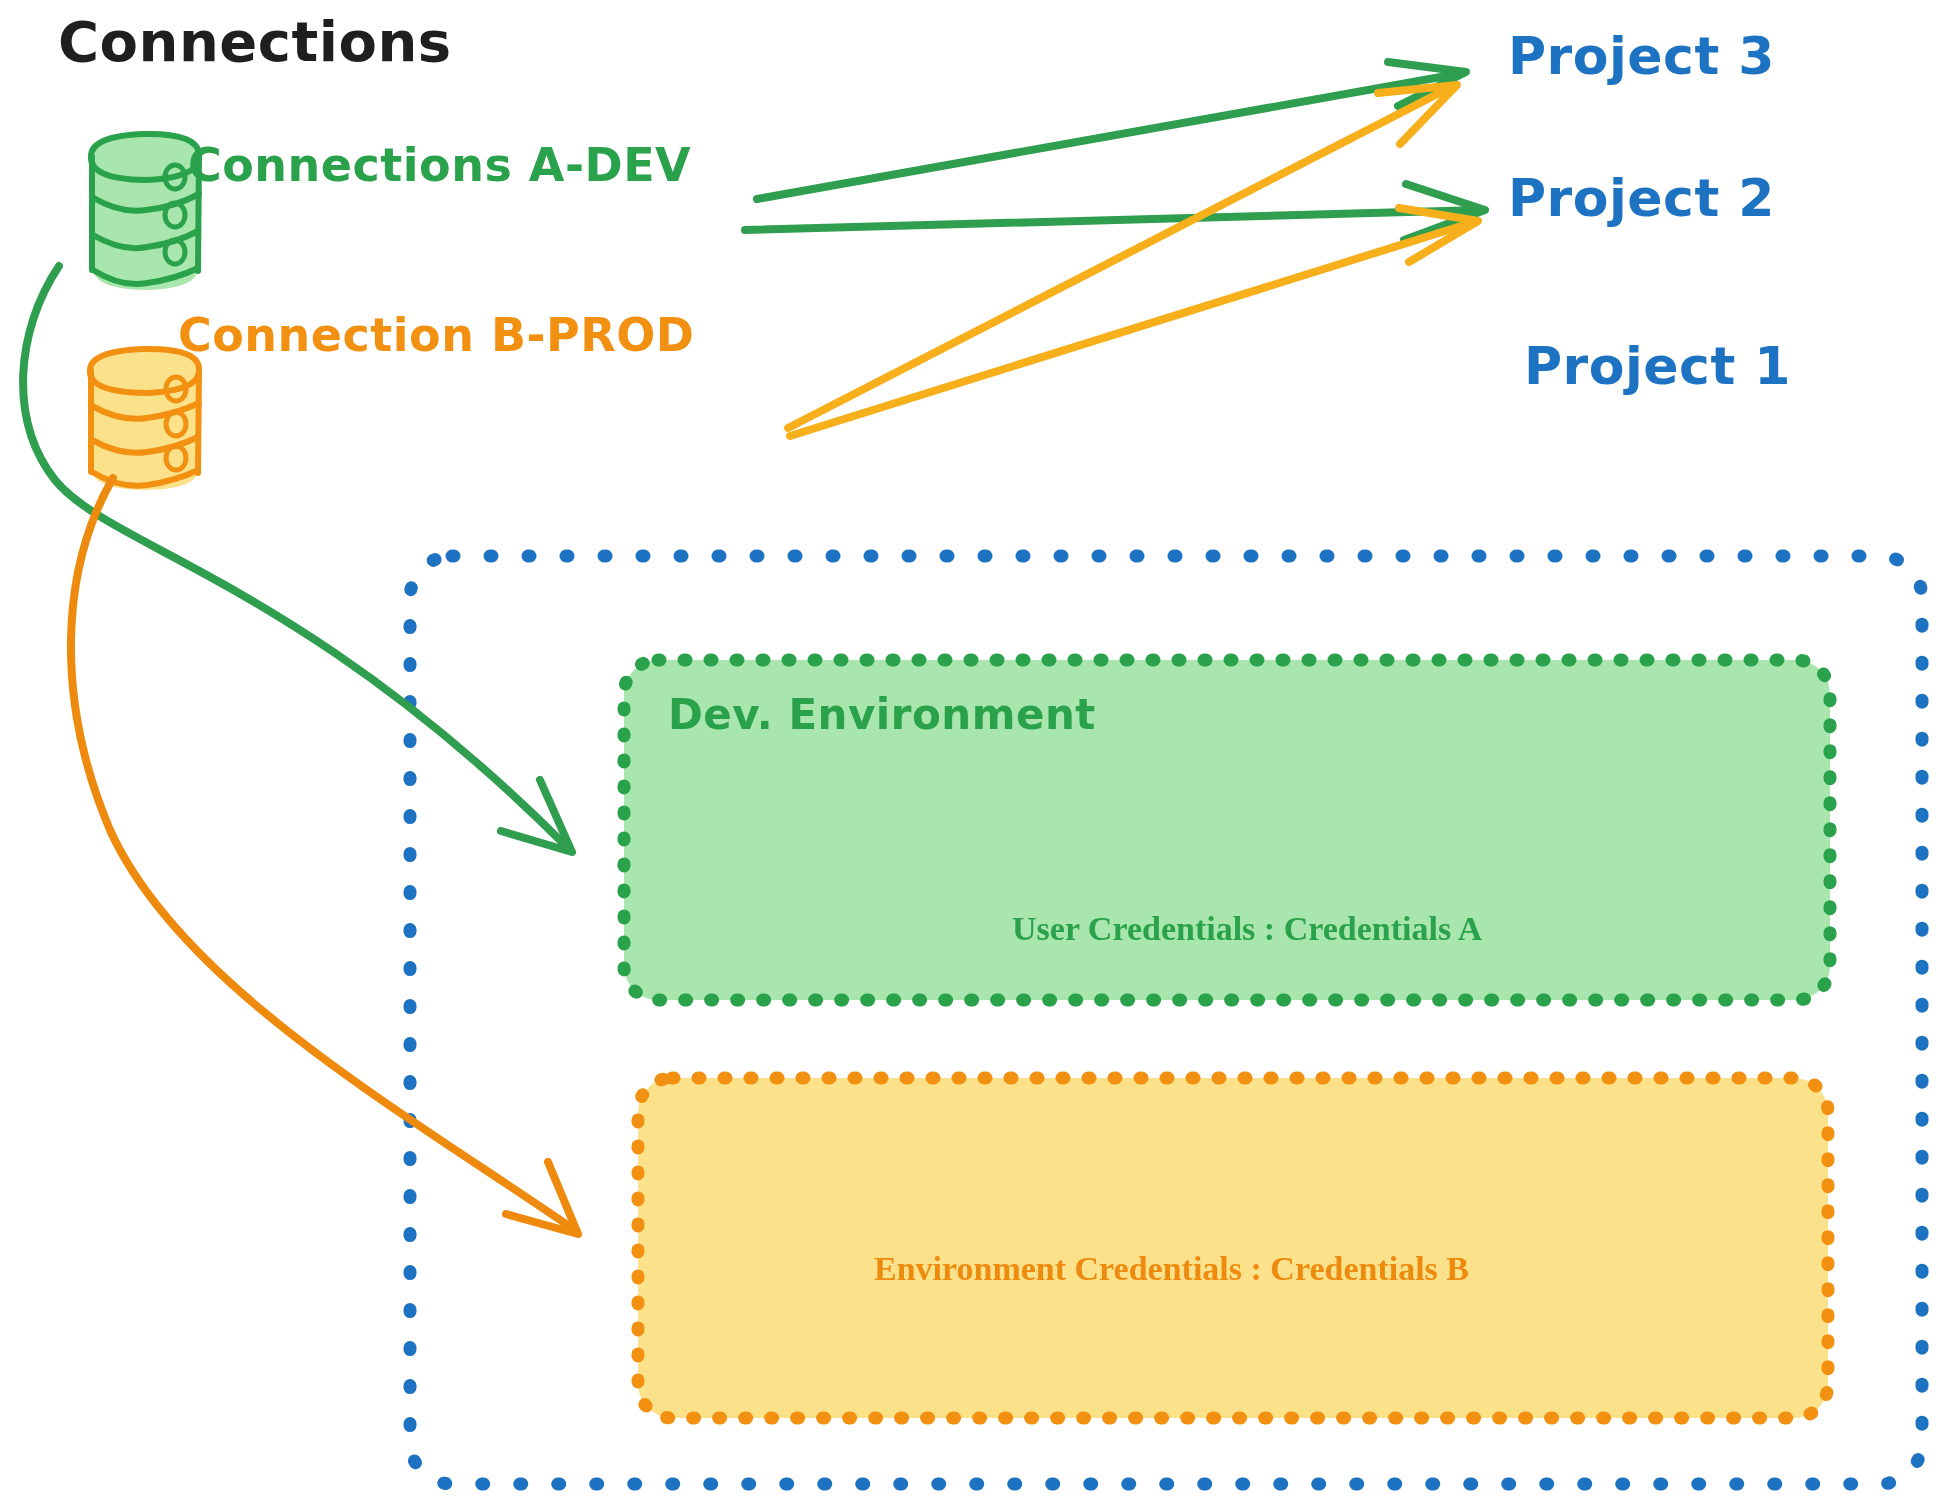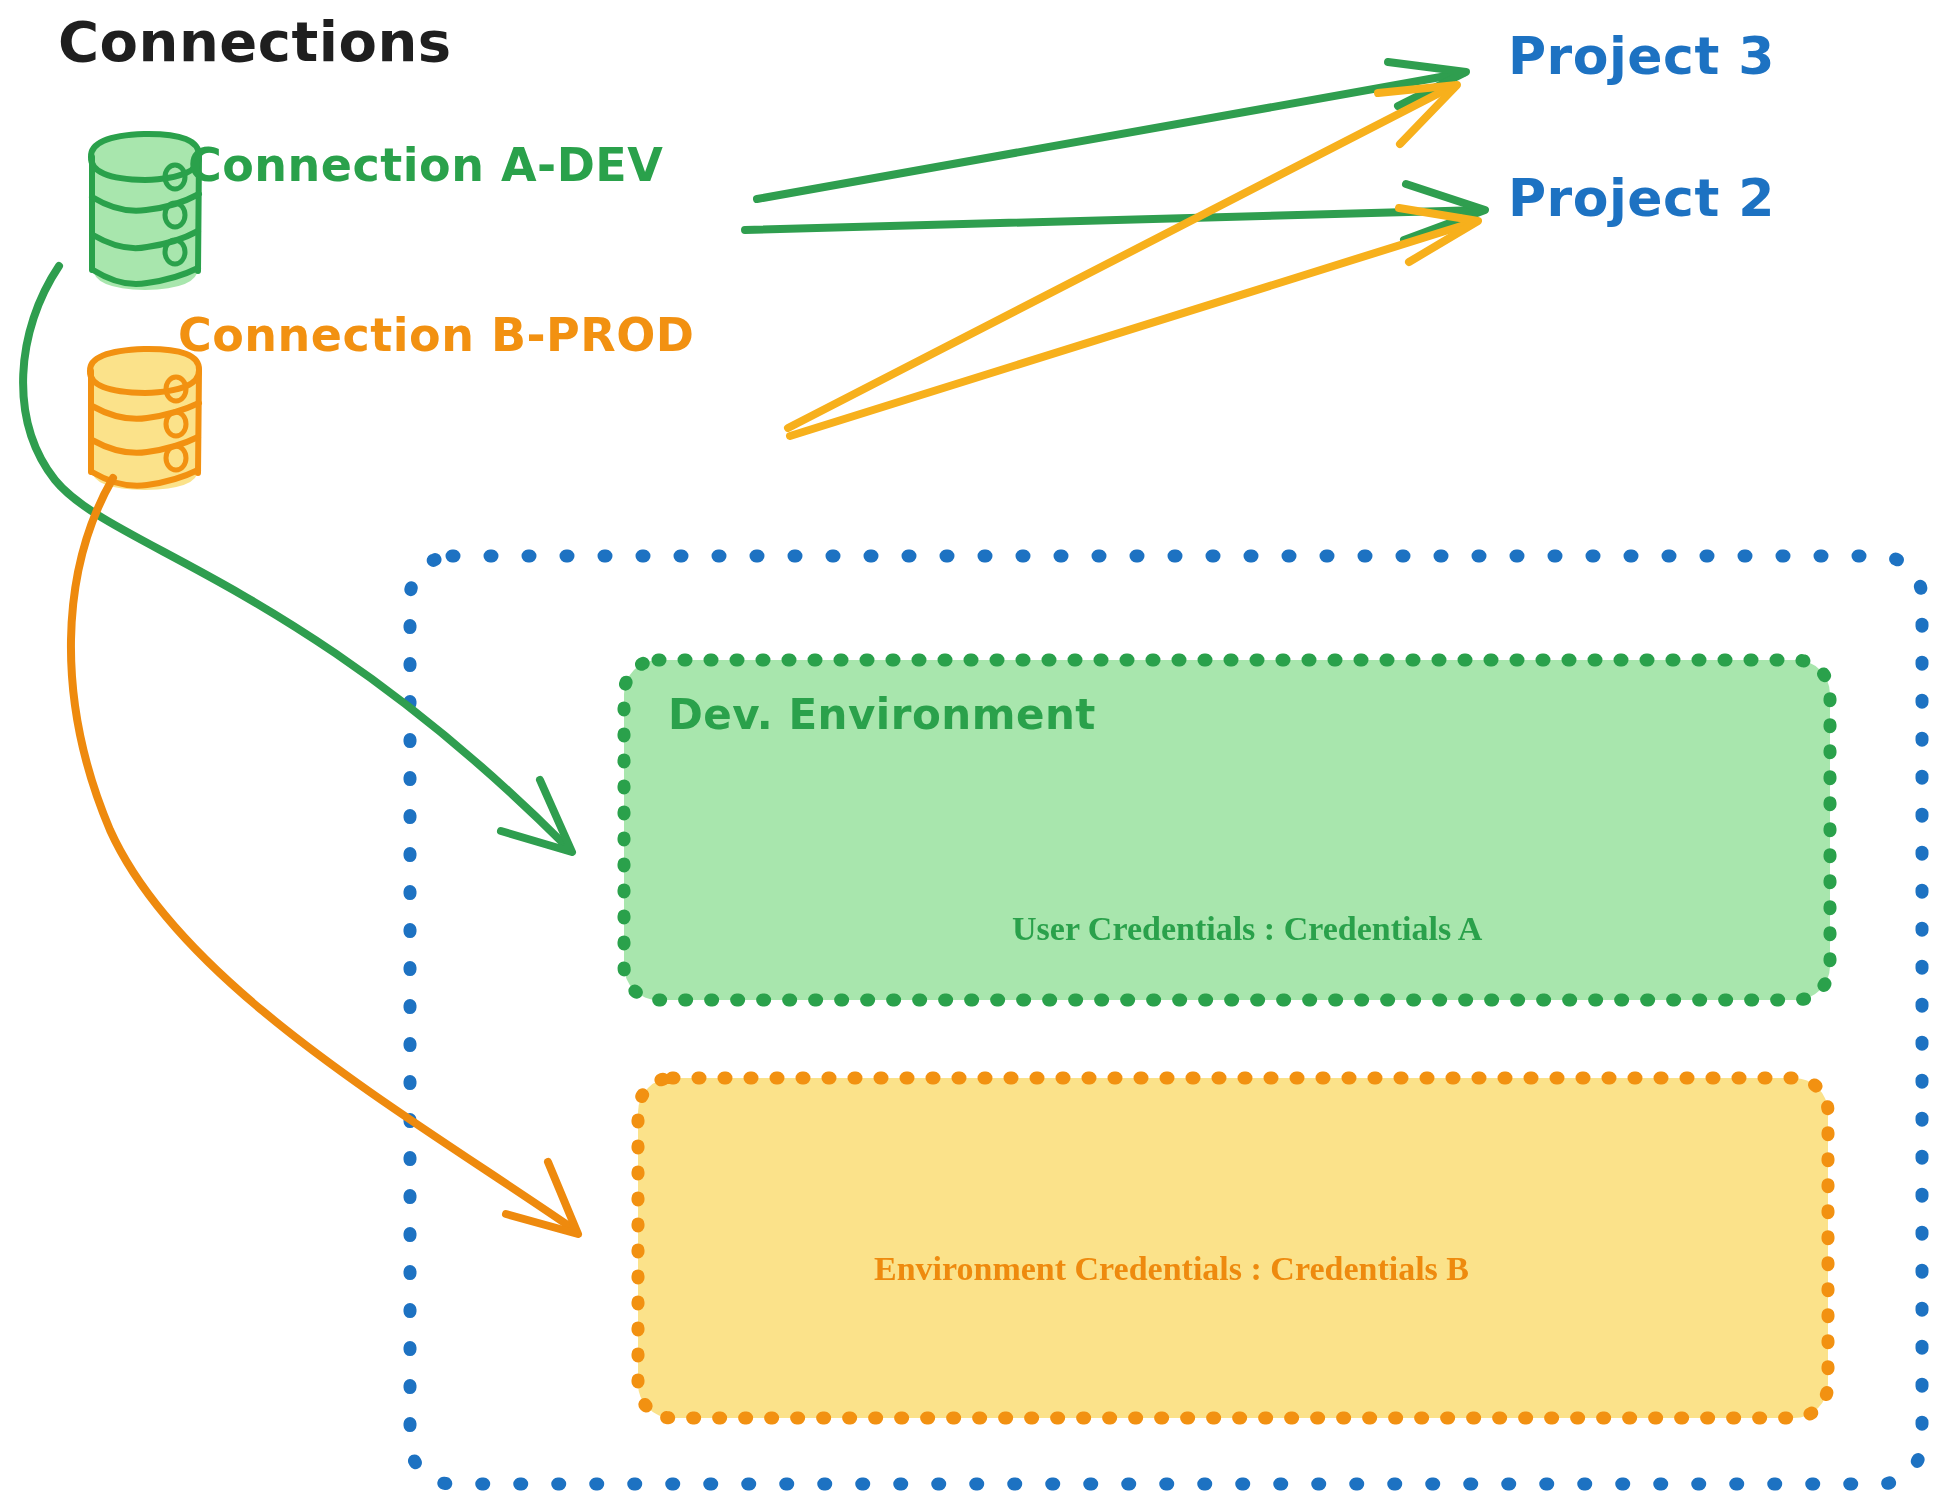--- a/index.html
+++ b/index.html
@@ -174,28 +174,29 @@
 
     <g>
       <path d="M113 478 C60 570 55 700 110 830 C180 985 400 1110 572 1228" fill="none" stroke="#ee8a0e" stroke-width="8" stroke-linecap="round"></path>
       <path d="M548 1162 L578 1234 L506 1214" fill="none" stroke="#ee8a0e" stroke-width="8" stroke-linecap="round" stroke-linejoin="round"></path>
     </g>
 
   </svg>
 
   <div class="lbl hand" id="title-connections">Connections</div>
 
-  <div class="lbl hand" id="label-conn-a">Connection A-DEV</div>
+  <div class="lbl hand" id="label-conn-a">Connections A-DEV</div>
 
   <div class="lbl hand" id="label-conn-b">Connection B-PROD</div>
 
   <div class="lbl hand" id="label-project-3">Project 3</div>
 
   <div class="lbl hand" id="label-project-2">Project 2</div>
 
+  <div class="lbl hand" id="label-project-1">Project 1</div>
 
   <div class="lbl hand" id="label-dev-env">Dev. Environment</div>
 
   <div class="lbl mono" id="label-dev-creds">User Credentials : Credentials A</div>
 
 
   <div class="lbl mono" id="label-prod-creds">Environment Credentials : Credentials B</div>
 
 </div>
 

